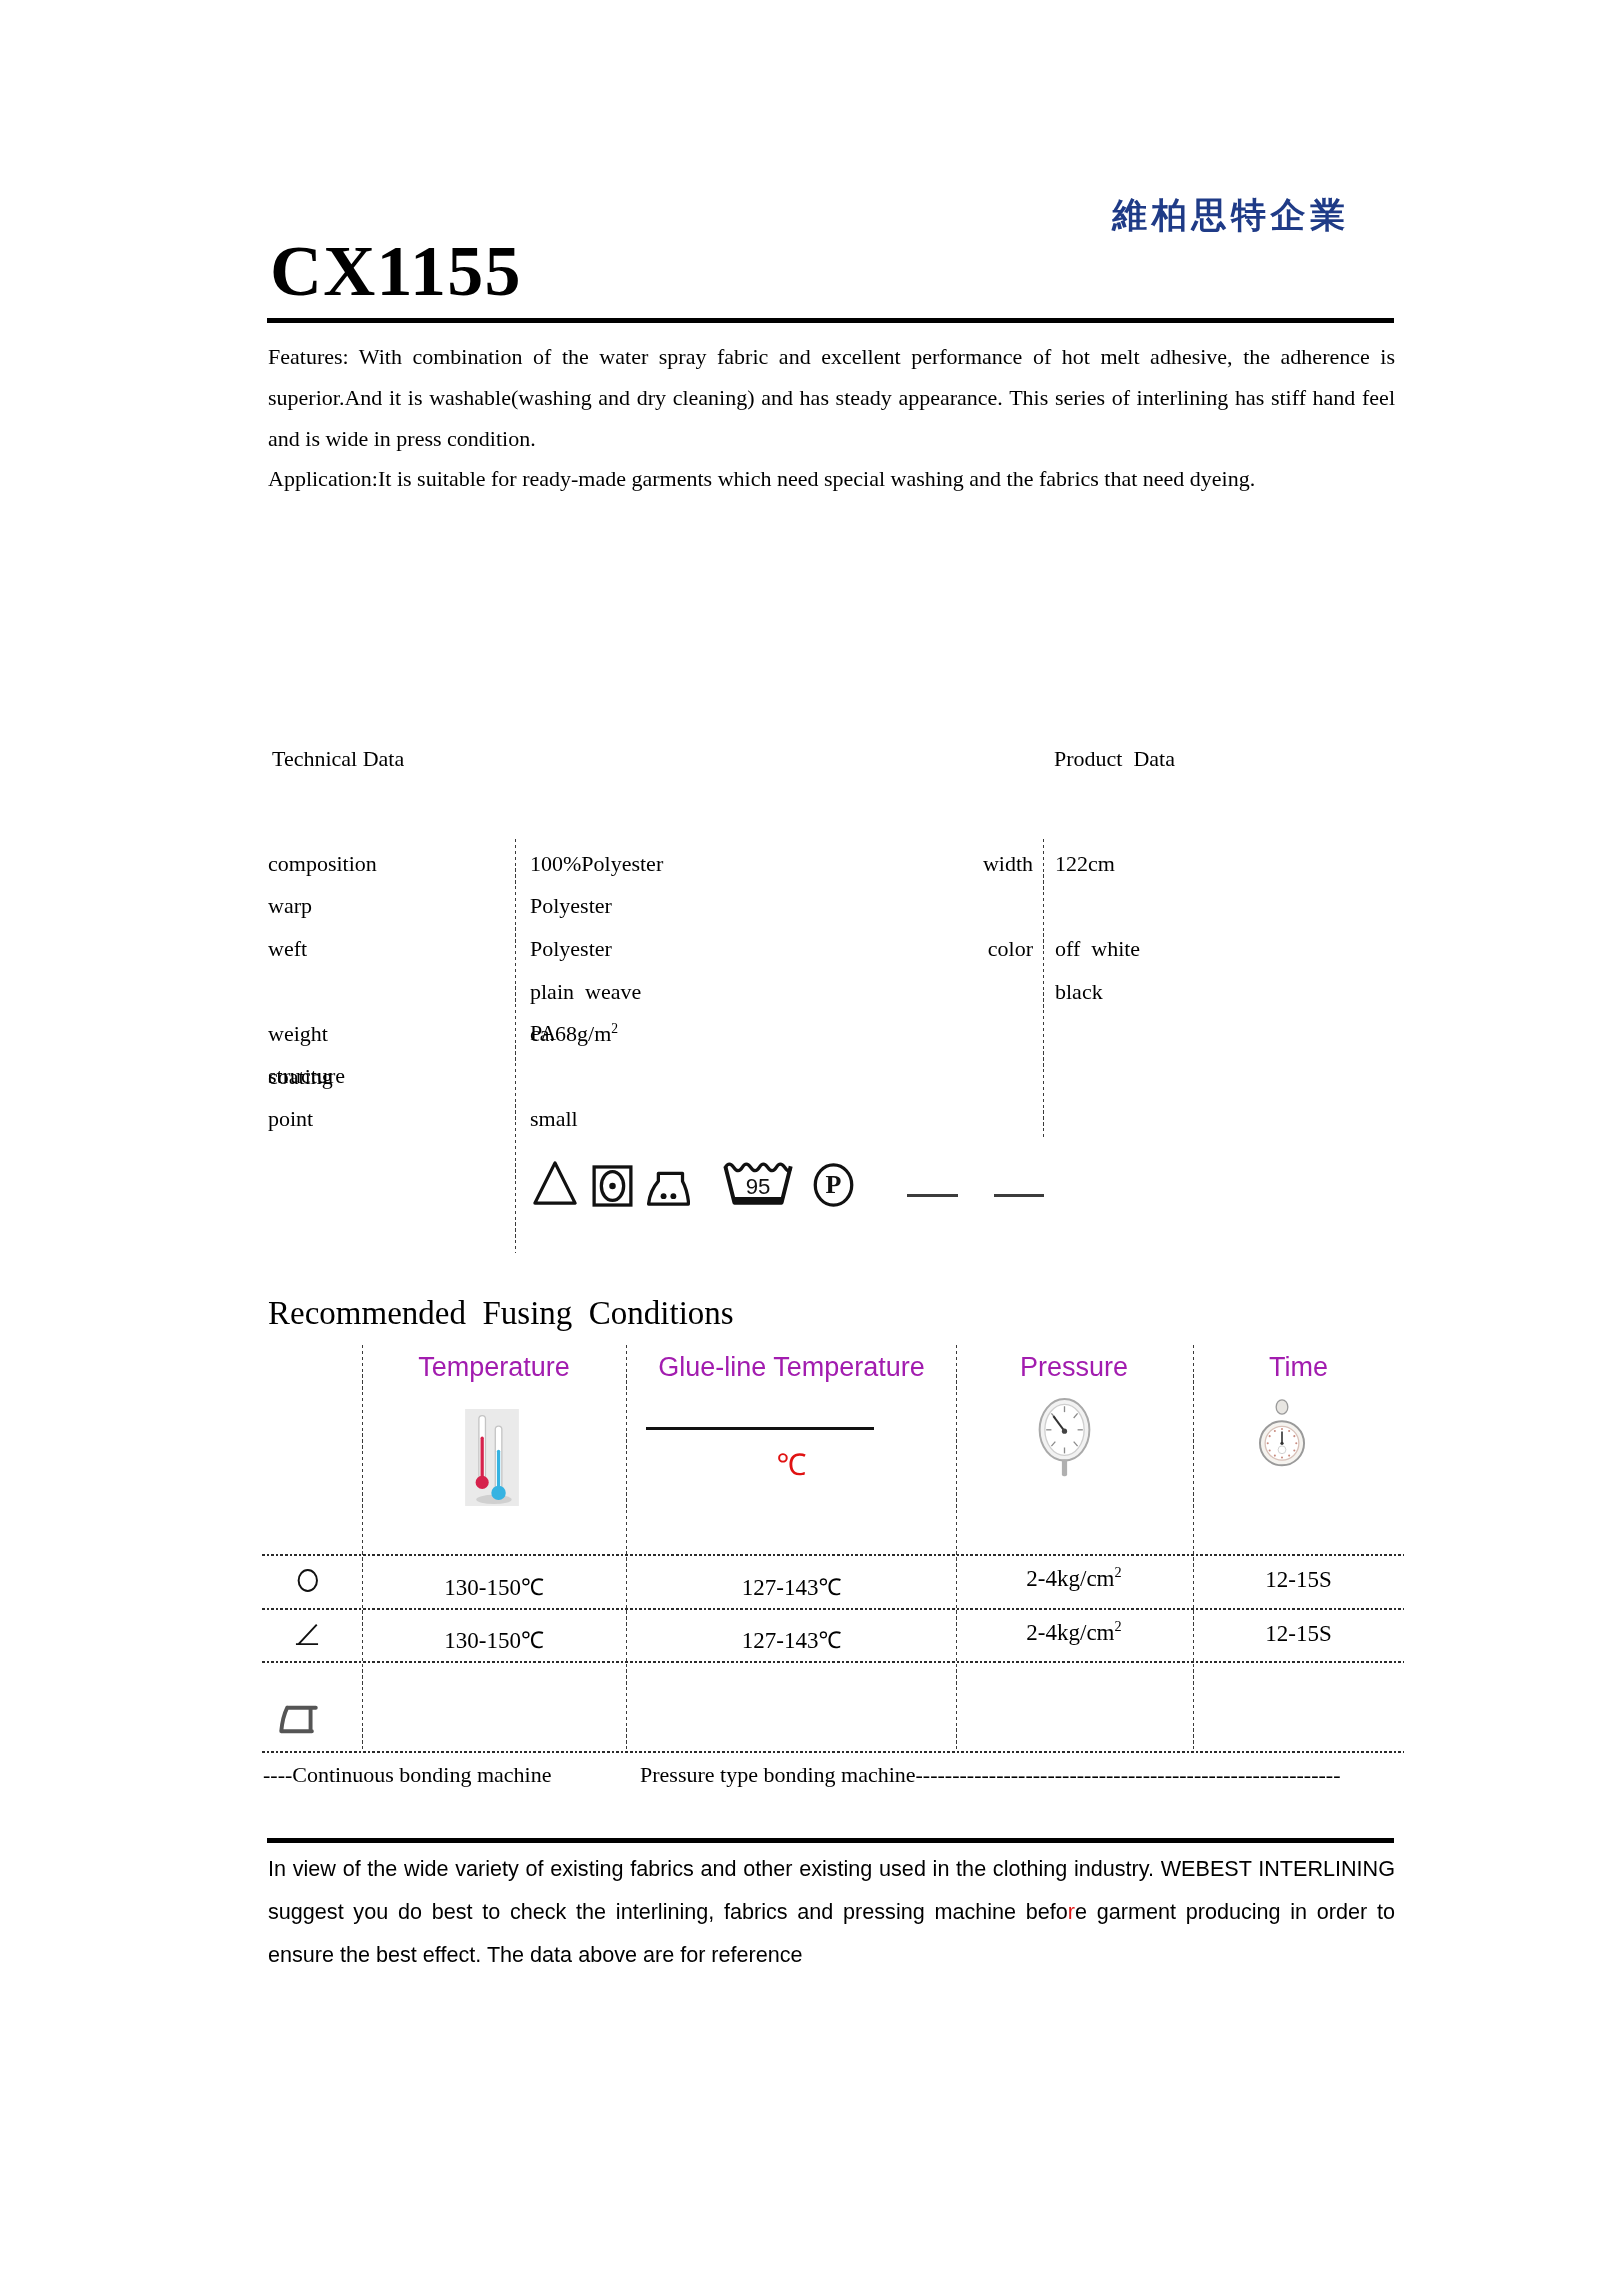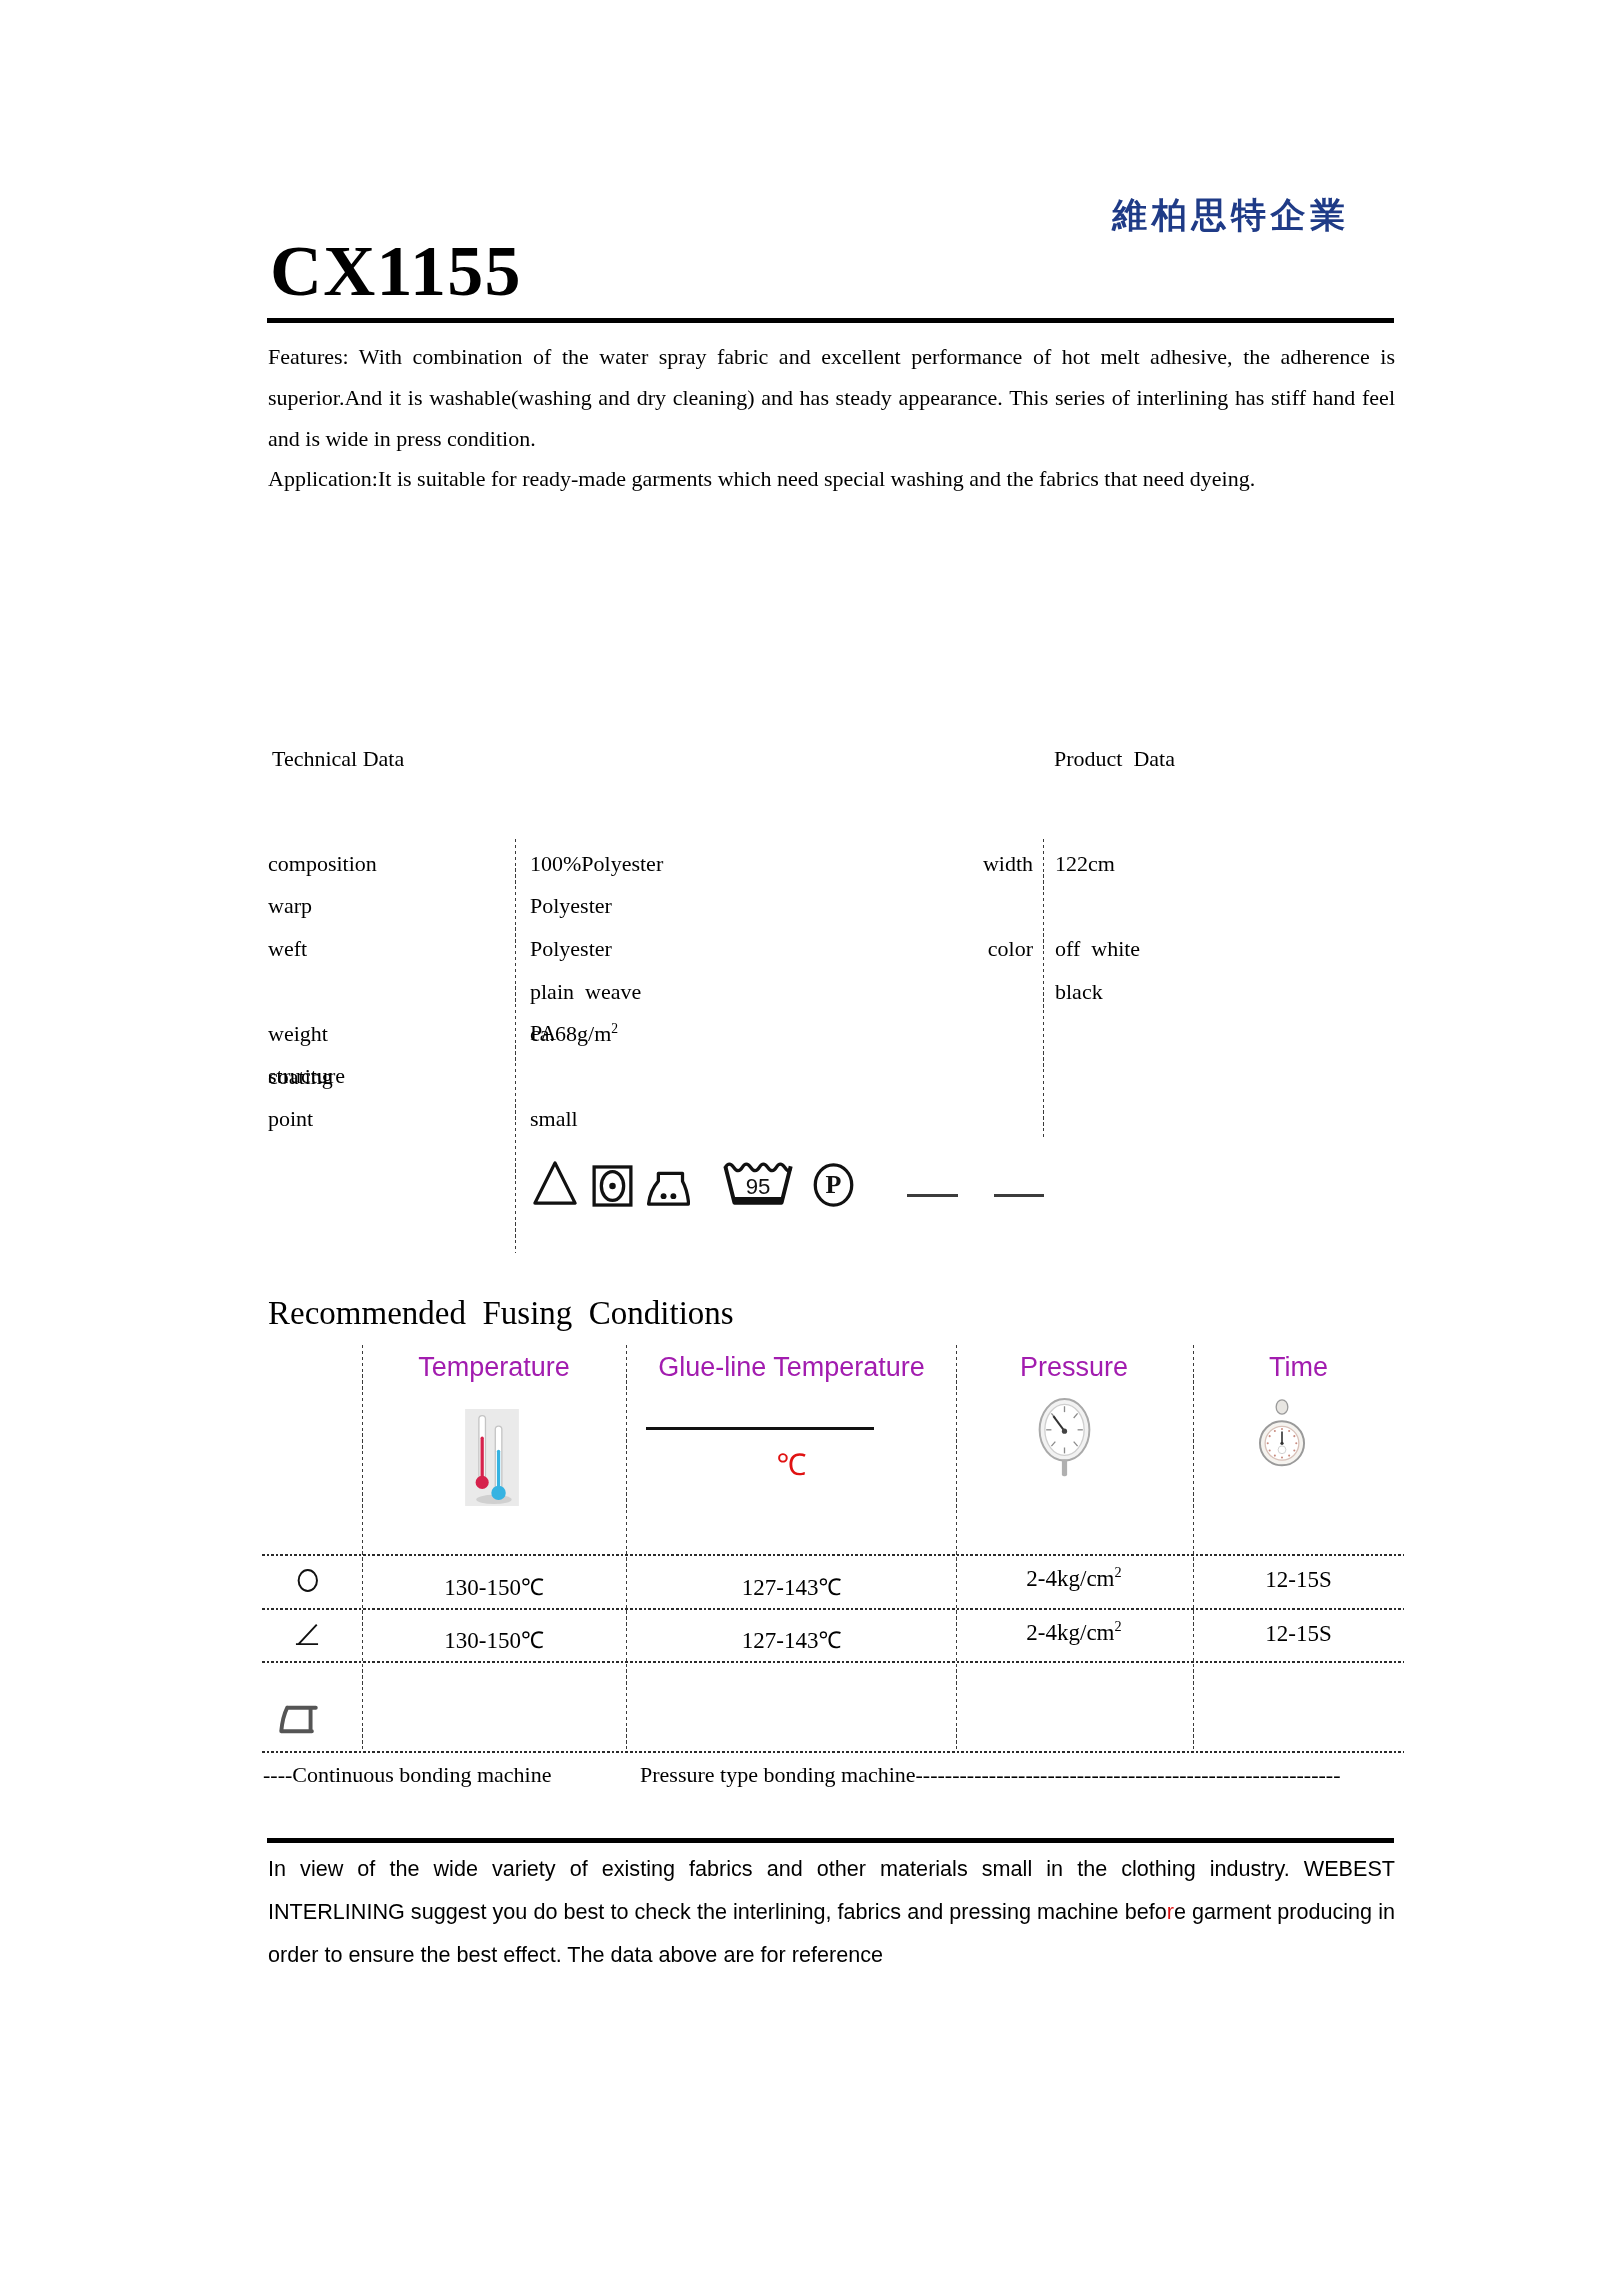--- a/index.html
+++ b/index.html
@@ -223,14 +223,14 @@
 <div class="abs" style="left:278px;top:1701px;">
   <svg width="43" height="37" viewBox="0 0 66 56">
     <path d="M14 10 H58 M50 10 V46 M14 10 Q7 24 5 46 L52 46" fill="none" stroke="#555" stroke-width="6" stroke-linejoin="round" stroke-linecap="round"></path>
   </svg>
 </div>
 
 <div class="abs caption" style="left:263px;">----Continuous bonding machine</div>
 <div class="abs caption" style="left:640px;">Pressure type bonding machine----------------------------------------------------------</div>
 
 <div class="abs rule rule2"></div>
-<div class="abs disclaimer"><span>In view of the wide variety of existing fabrics and other materials small in the clothing industry. WEBEST INTERLINING suggest you do best to check the interlining, fabrics and pressing machine befo</span><span class="red">r</span><span>e garment producing in order to ensure the best effect. The data above are for reference</span></div>
+<div class="abs disclaimer"><span>In view of the wide variety of existing fabrics and other existing used in the clothing industry. WEBEST INTERLINING suggest you do best to check the interlining, fabrics and pressing machine befo</span><span class="red">r</span><span>e garment producing in order to ensure the best effect. The data above are for reference</span></div>
 
 
 </body></html>

